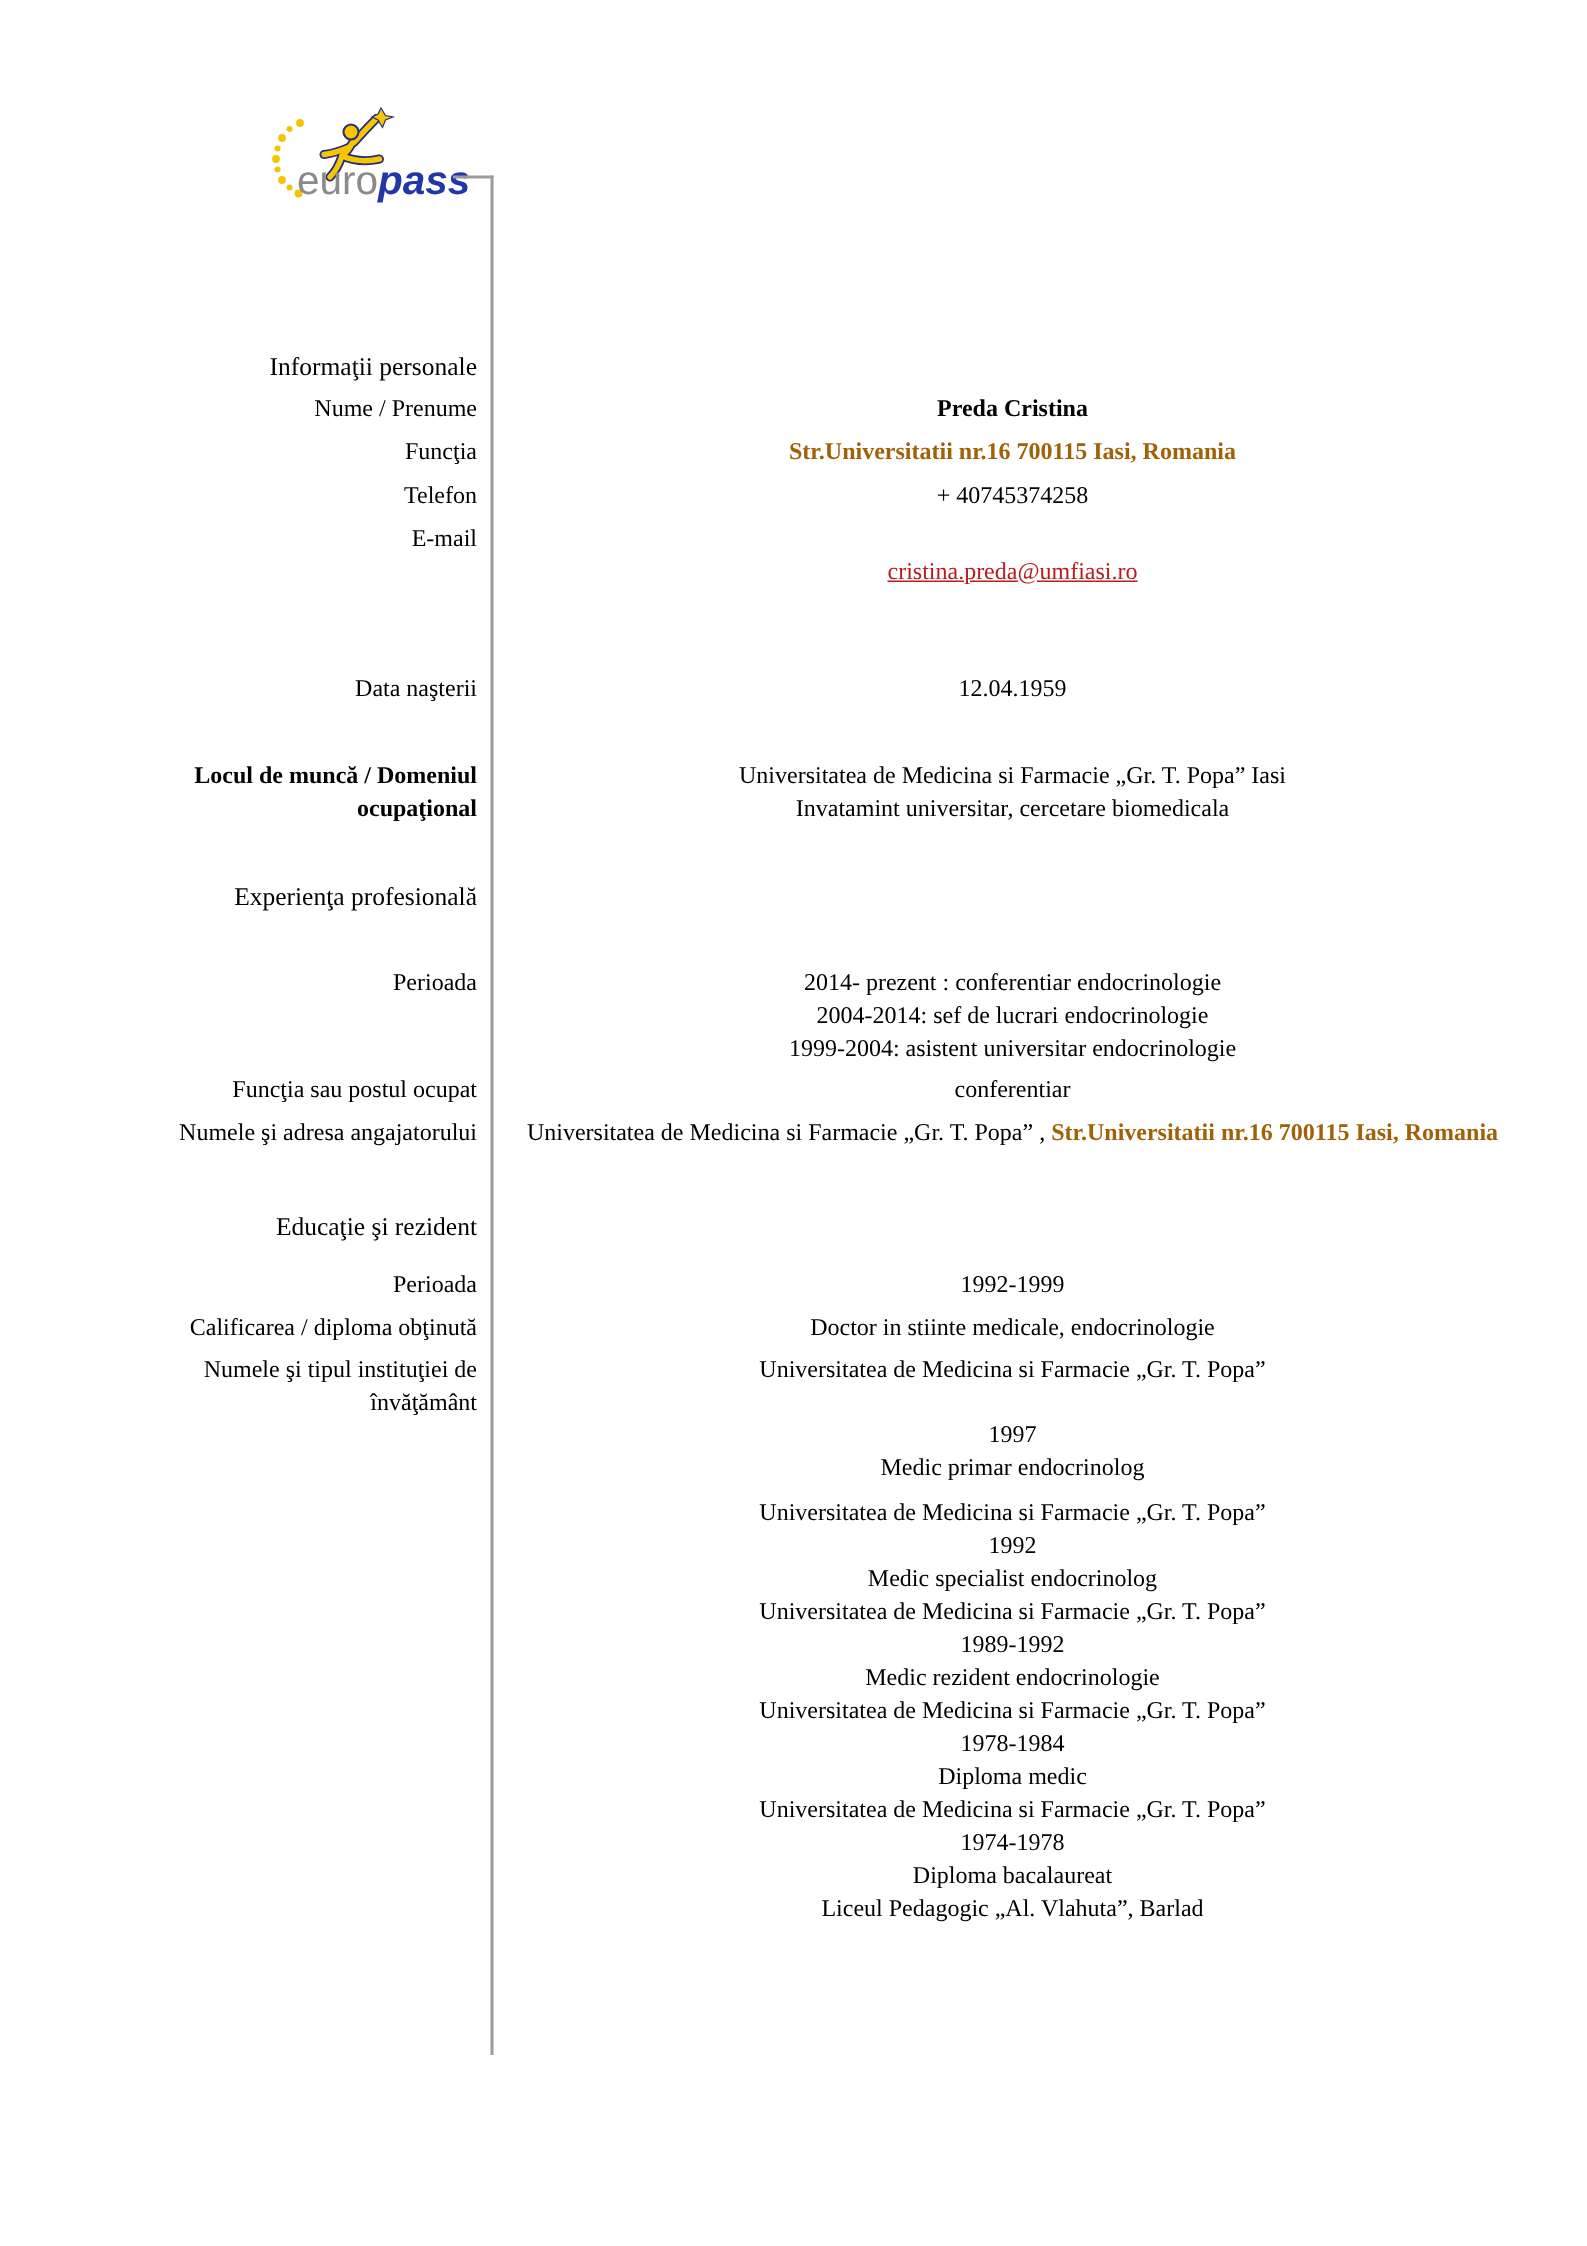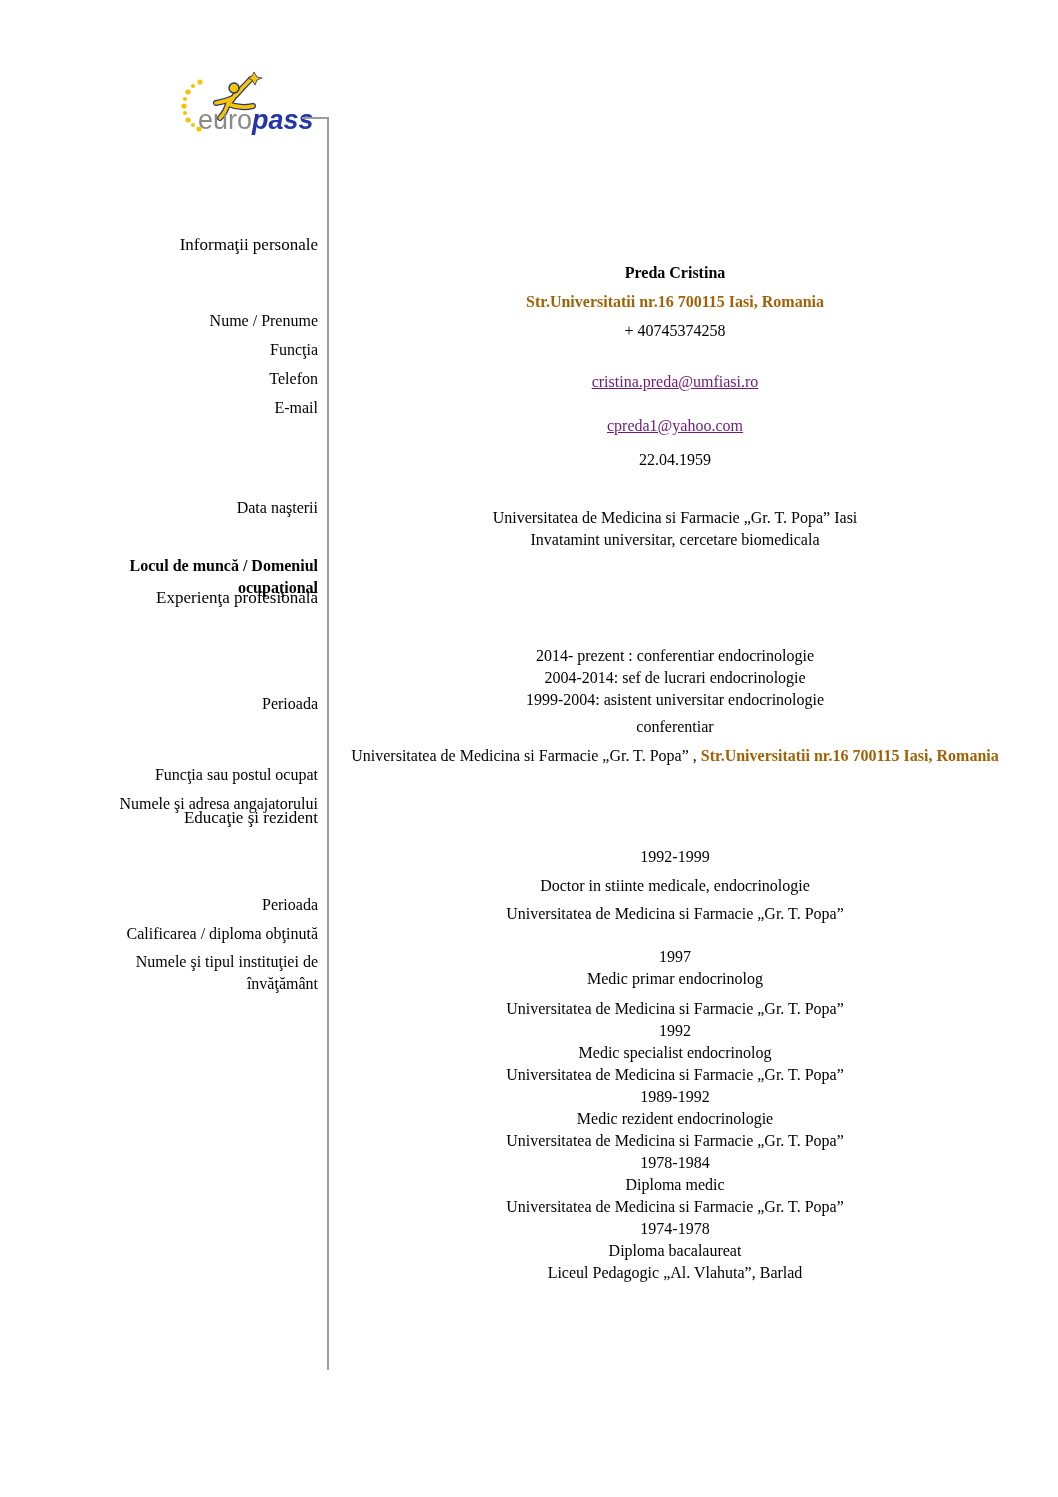--- a/index.html
+++ b/index.html
@@ -28,30 +28,30 @@
   
   .heading {
     position: absolute; left: 40px; width: 278px;
     font-size: 17px; line-height: 22px; font-weight: normal; text-align: right;
   }
 
   
   .row { position: absolute; left: 0; width: 1058px; }
   .label {
     position: absolute; left: 40px; width: 278px; text-align: right;
-    font-size: 16px; line-height: 22px; white-space: pre-line; margin-top: 48px;
+    font-size: 16px; line-height: 22px; white-space: pre-line;
   }
   .label.bold { font-weight: bold; }
   .value {
     position: absolute; left: 340px; width: 670px;
     font-size: 16px; line-height: 22px; white-space: pre-line; text-align: center;
   }
   .value.bold { font-weight: bold; }
   .muted { color: #a16207; font-weight: bold; }
-  a.link { color: #701a75; text-decoration: underline; display: block; font-size: 16px; line-height: 22px; }
+  a.link { color: #b91c1c; text-decoration: underline; display: block; font-size: 16px; line-height: 22px; }
 </style>
 </head>
 <body>
 
 <div class="page">
 
   <div class="logo">
     <svg width="140" height="72" viewBox="0 0 140 72" xmlns="http://www.w3.org/2000/svg">
       <g fill="#f2c500">
         <circle cx="22" cy="12" r="2.6"></circle>
@@ -104,27 +104,26 @@
 
   <div class="row" style="top:320px">
     <div class="label">Telefon</div>
     <div class="value">+ 40745374258</div>
   </div>
 
   <div class="row" style="top:349px">
     <div class="label">E-mail</div>
     <div class="value">
       <a href="#" class="link">cristina.preda@umfiasi.ro</a>
-      <a href="#" class="link">cpreda1@yahoo.com</a>
     </div>
   </div>
 
   <div class="row" style="top:449px">
     <div class="label">Data naşterii</div>
-    <div class="value">22.04.1959</div>
+    <div class="value">12.04.1959</div>
   </div>
 
   <div class="row" style="top:507px">
     <div class="label bold">Locul de muncă / Domeniul
 ocupaţional</div>
     <div class="value">Universitatea de Medicina si Farmacie „Gr. T. Popa” Iasi
 Invatamint universitar, cercetare biomedicala</div>
   </div>
 
   <div class="heading" style="top:587px">Experienţa profesională</div>

